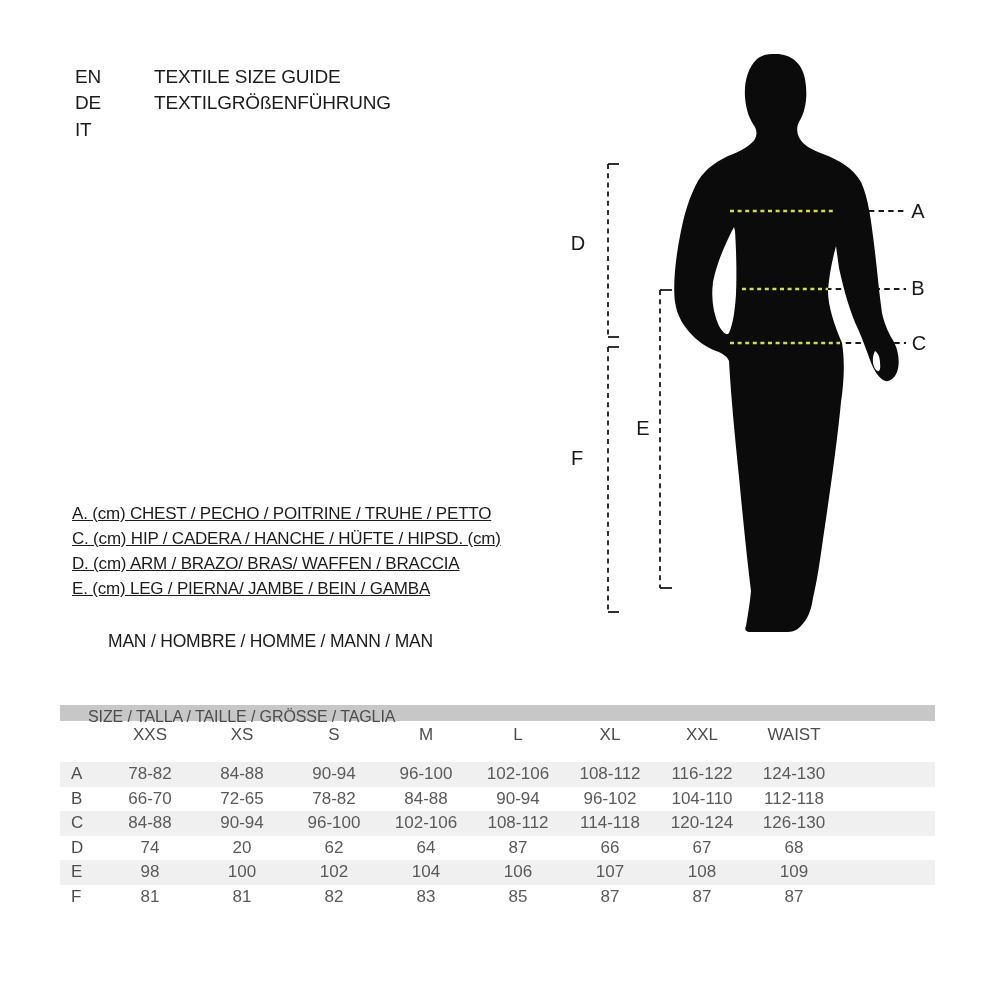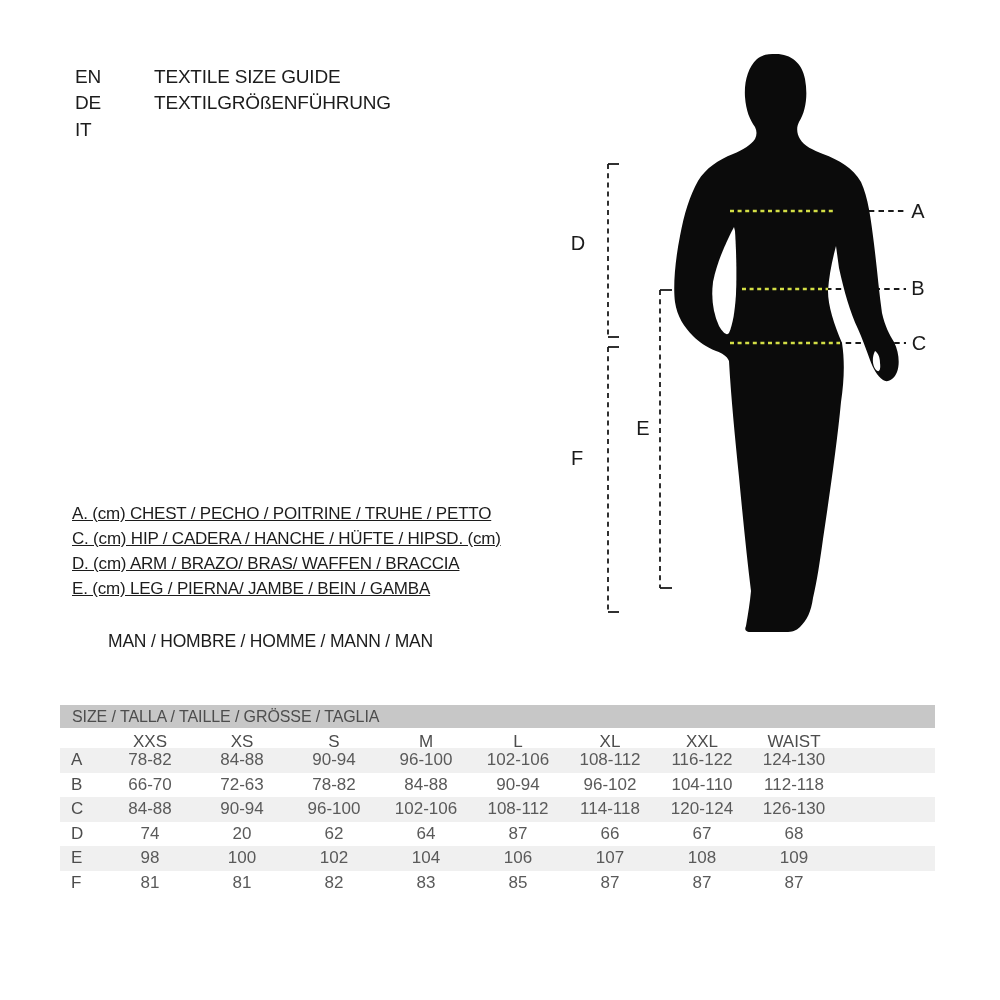--- a/index.html
+++ b/index.html
@@ -12,22 +12,22 @@
   .lang-row{display:flex;gap:24px;}
   .lang-code{width:55px;flex:0 0 55px;}
   
   .figure{position:absolute;left:0;top:0;width:1000px;height:1000px;}
   .measure-label{position:absolute;transform:translate(-50%,-50%);font-size:20px;letter-spacing:0;color:#1a1a1a;}
   
   .legend{position:absolute;left:72px;top:501px;font-size:17px;line-height:25.1px;letter-spacing:-0.2px;text-decoration:underline;}
   .category{position:absolute;left:72px;top:631px;font-size:17.5px;letter-spacing:-0.2px;margin-left:36px;}
   
   .size-table{position:absolute;left:60px;top:705px;width:875px;font-size:17px;}
-  .table-header{height:23px;line-height:23px;background:#c7c7c7;color:#4d4d4d;padding-left:12px;font-size:16px;letter-spacing:-0.1px;}
-  .col-row{display:flex;height:20px;line-height:27px;color:#4d4d4d;}
+  .table-header{height:16px;line-height:23px;background:#c7c7c7;color:#4d4d4d;padding-left:28px;font-size:16px;letter-spacing:-0.1px;}
+  .col-row{display:flex;height:41px;line-height:27px;color:#4d4d4d;}
   .t-row{display:flex;height:24.5px;line-height:24.5px;color:#5a5a5a;}
   .t-row.alt{background:#f0f0f0;}
   .t-label{flex:0 0 44px;padding-left:11px;box-sizing:border-box;color:#4d4d4d;}
   .t-cell{flex:0 0 92px;text-align:center;}
   .t-fill{flex:1 1 auto;}
 </style>
 </head>
 <body>
 
 <div class="canvas">
@@ -145,21 +145,21 @@
       <span class="t-cell">96-100</span>
       <span class="t-cell">102-106</span>
       <span class="t-cell">108-112</span>
       <span class="t-cell">116-122</span>
       <span class="t-cell">124-130</span>
       <span class="t-fill"></span>
     </div>
     <div class="t-row">
       <span class="t-label">B</span>
       <span class="t-cell">66-70</span>
-      <span class="t-cell">72-63</span>
+      <span class="t-cell">72-65</span>
       <span class="t-cell">78-82</span>
       <span class="t-cell">84-88</span>
       <span class="t-cell">90-94</span>
       <span class="t-cell">96-102</span>
       <span class="t-cell">104-110</span>
       <span class="t-cell">112-118</span>
       <span class="t-fill"></span>
     </div>
     <div class="t-row alt">
       <span class="t-label">C</span>

